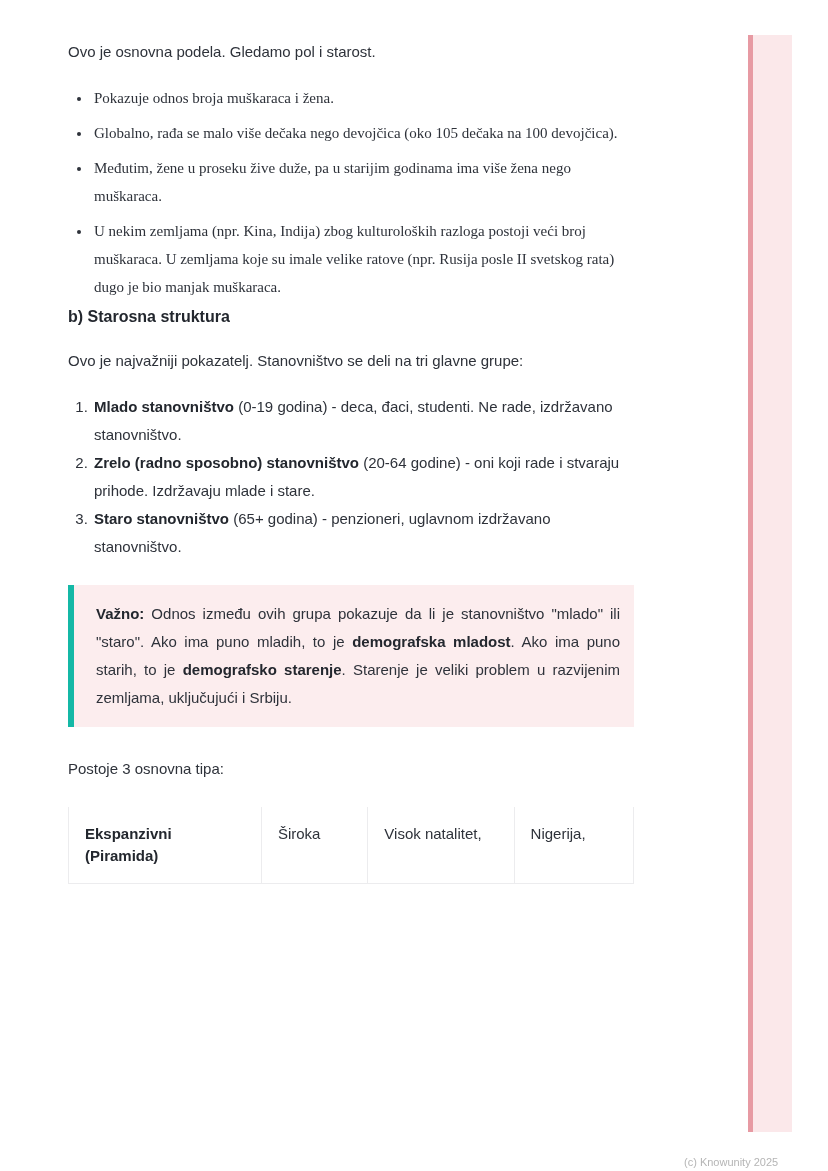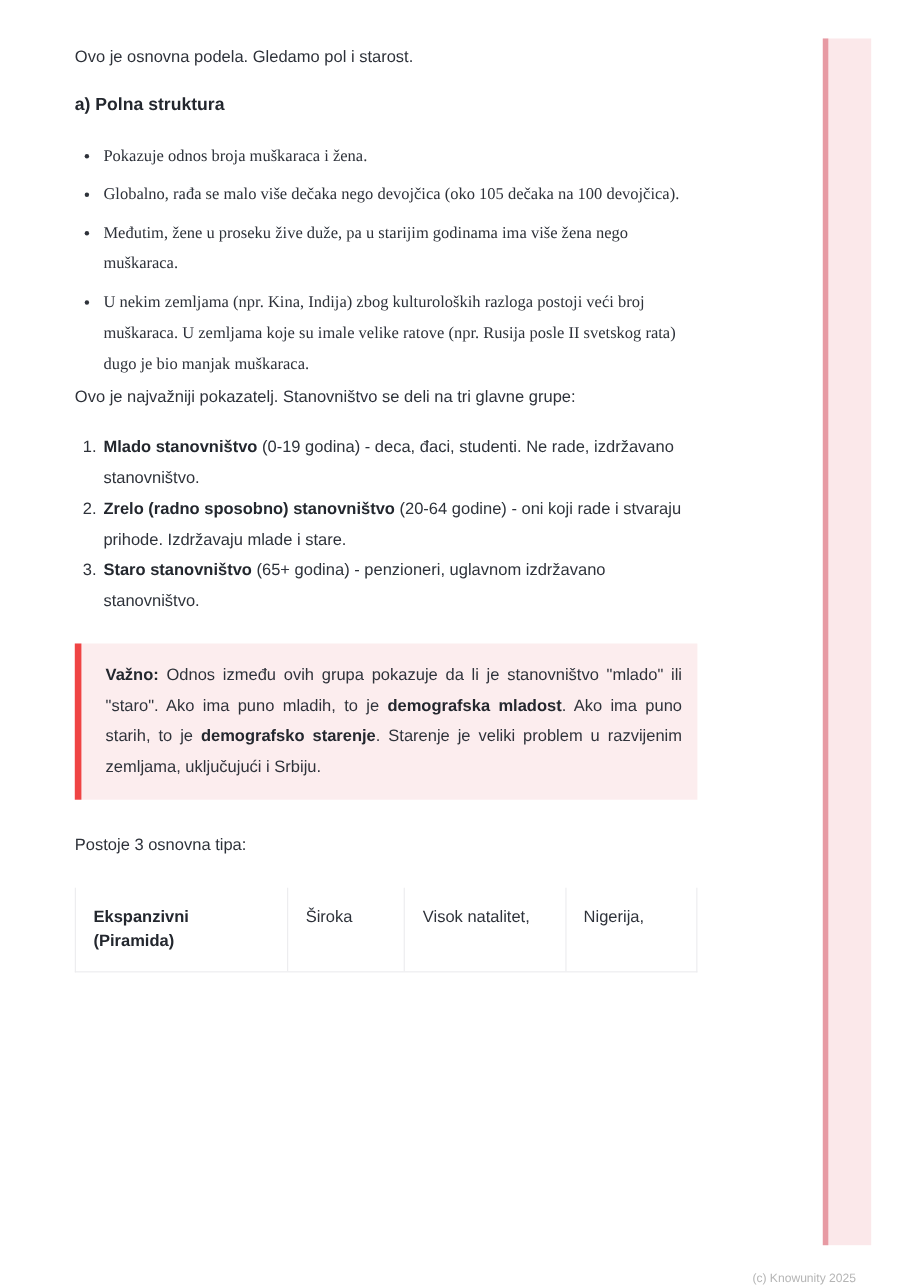--- a/index.html
+++ b/index.html
@@ -14,21 +14,21 @@
   h3.hd { font-size:16px; line-height:24px; font-weight:bold; color:#23272e; margin-bottom:20px; }
 
   ul.blist { list-style:disc; padding-left:24px; margin-bottom:4px;font-family:Liberation Serif, serif; }
   ul.blist li { line-height:28px; margin-bottom:7px; padding-left:2px; }
   ul.blist li:last-child { margin-bottom:0; }
 
   ol.nlist { padding-left:24px; margin-bottom:24px; }
   ol.nlist li { line-height:28px; padding-left:2px; }
   b.seg { font-weight:bold; color:#23272e; }
 
-  .callout { background:#fcedee; border-left:6px solid #ef4444; padding:15px 14px 15px 22px;
+  .callout { background:#fcedee; border-left:6px solid #14b8a6; padding:15px 14px 15px 22px;
     margin-bottom:30px; line-height:28px; text-align:justify; }
 
   .just { text-align:justify; line-height:28px; margin-bottom:14px; }
   .lead-in { line-height:24px; margin-bottom:26px; }
 
   .ptable { width:566px; }
   .ptable-header { display:flex; gap:3px; border:3px solid #e0262d; border-bottom:none;
     background:#ffffff; }
   .hcell { background:#e0262d; color:#ffffff; font-weight:bold; font-size:15px;
     line-height:22px; padding:17px 16px; }
@@ -45,29 +45,29 @@
     z-index:2; white-space:nowrap; }
 </style>
 </head>
 <body>
 
 <div class="page">
   <div class="content">
 
     <p class="para">Ovo je osnovna podela. Gledamo pol i starost.</p>
 
-    <h3 class="hd">a) Polna struktura</h3>
 
     <ul class="blist">
       <li>Pokazuje odnos broja muškaraca i žena.</li>
       <li>Globalno, rađa se malo više dečaka nego devojčica (oko 105 dečaka na 100 devojčica).</li>
       <li>Međutim, žene u proseku žive duže, pa u starijim godinama ima više žena nego muškaraca.</li>
       <li>U nekim zemljama (npr. Kina, Indija) zbog kulturoloških razloga postoji veći broj muškaraca. U zemljama koje su imale velike ratove (npr. Rusija posle II svetskog rata) dugo je bio manjak muškaraca.</li>
     </ul>
 
+    <h3 class="hd">b) Starosna struktura</h3>
 
     <p class="para">Ovo je najvažniji pokazatelj. Stanovništvo se deli na tri glavne grupe:</p>
 
     <ol class="nlist">
       <li><b class="seg">Mlado stanovništvo</b><span> (0-19 godina) - deca, đaci, studenti. Ne rade, izdržavano stanovništvo.</span></li>
       <li><b class="seg">Zrelo (radno sposobno) stanovništvo</b><span> (20-64 godine) - oni koji rade i stvaraju prihode. Izdržavaju mlade i stare.</span></li>
       <li><b class="seg">Staro stanovništvo</b><span> (65+ godina) - penzioneri, uglavnom izdržavano stanovništvo.</span></li>
     </ol>
 
     <div class="callout">

